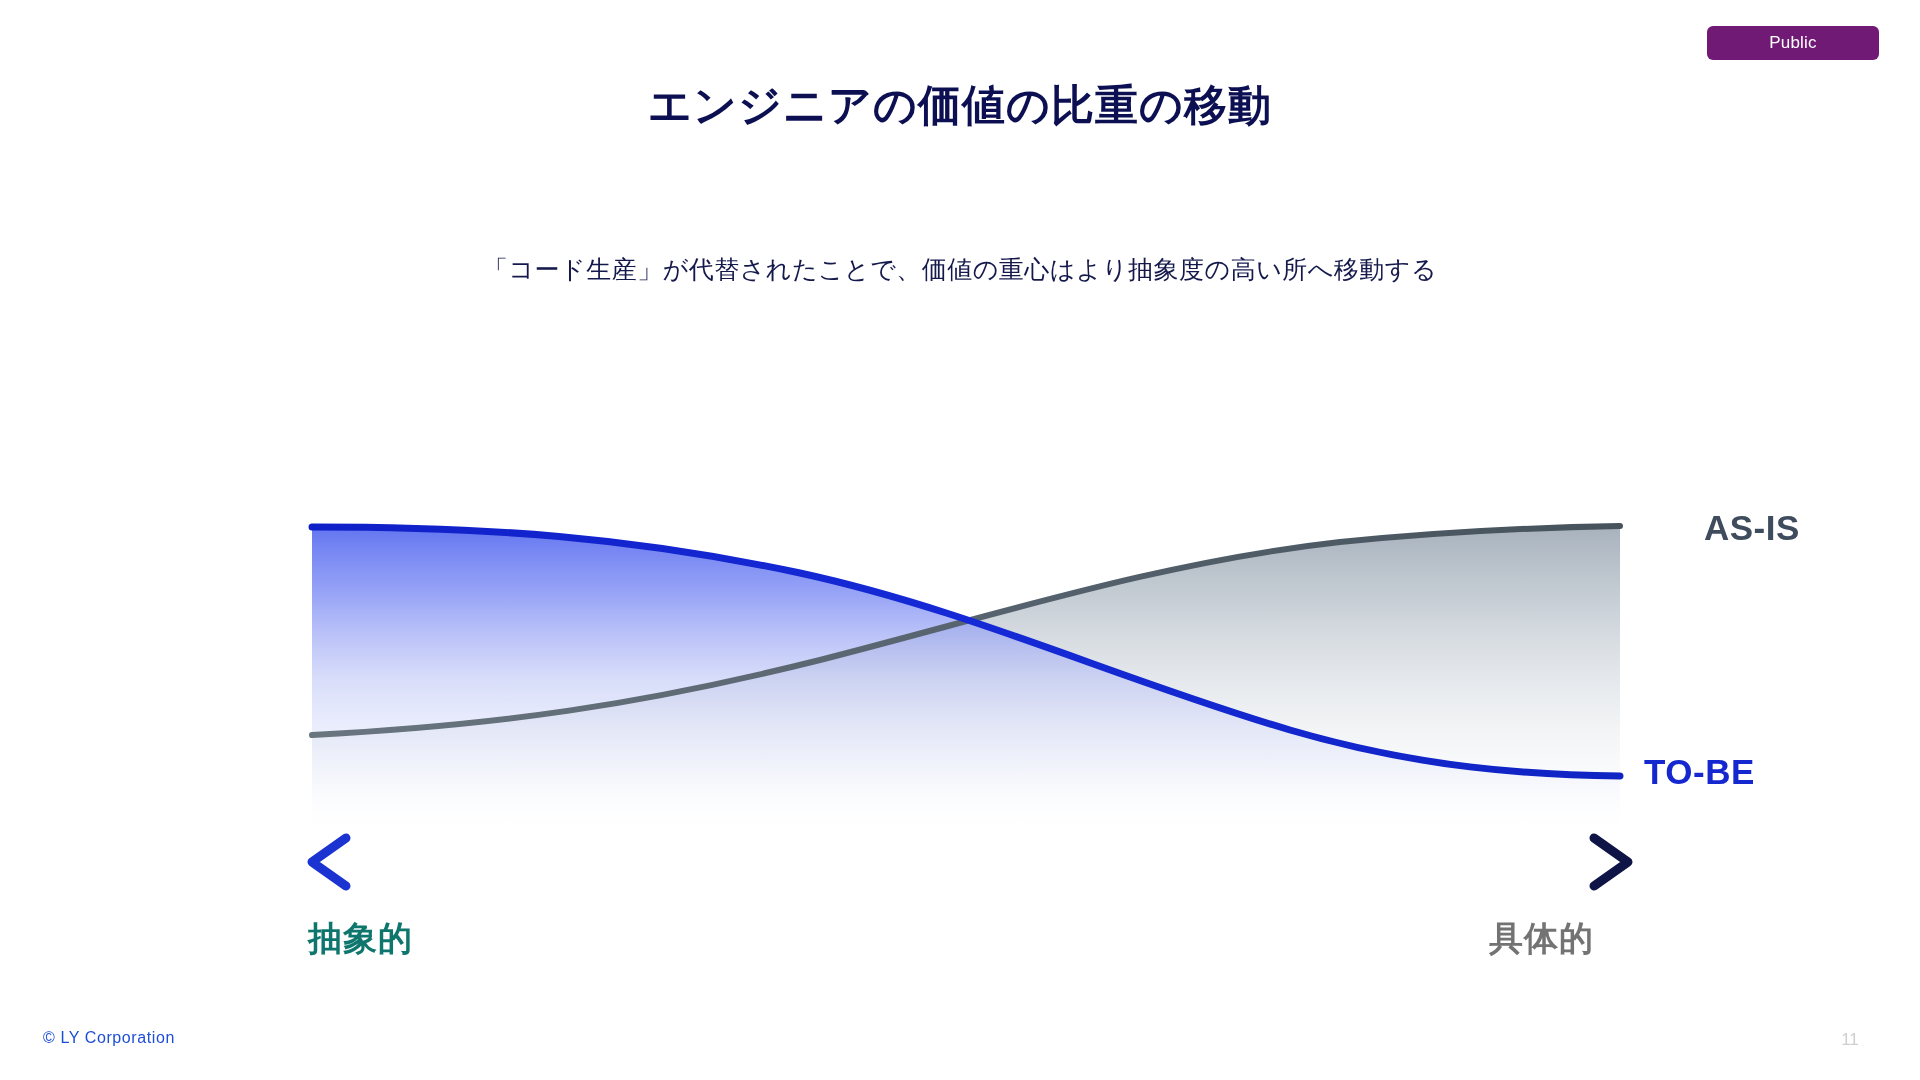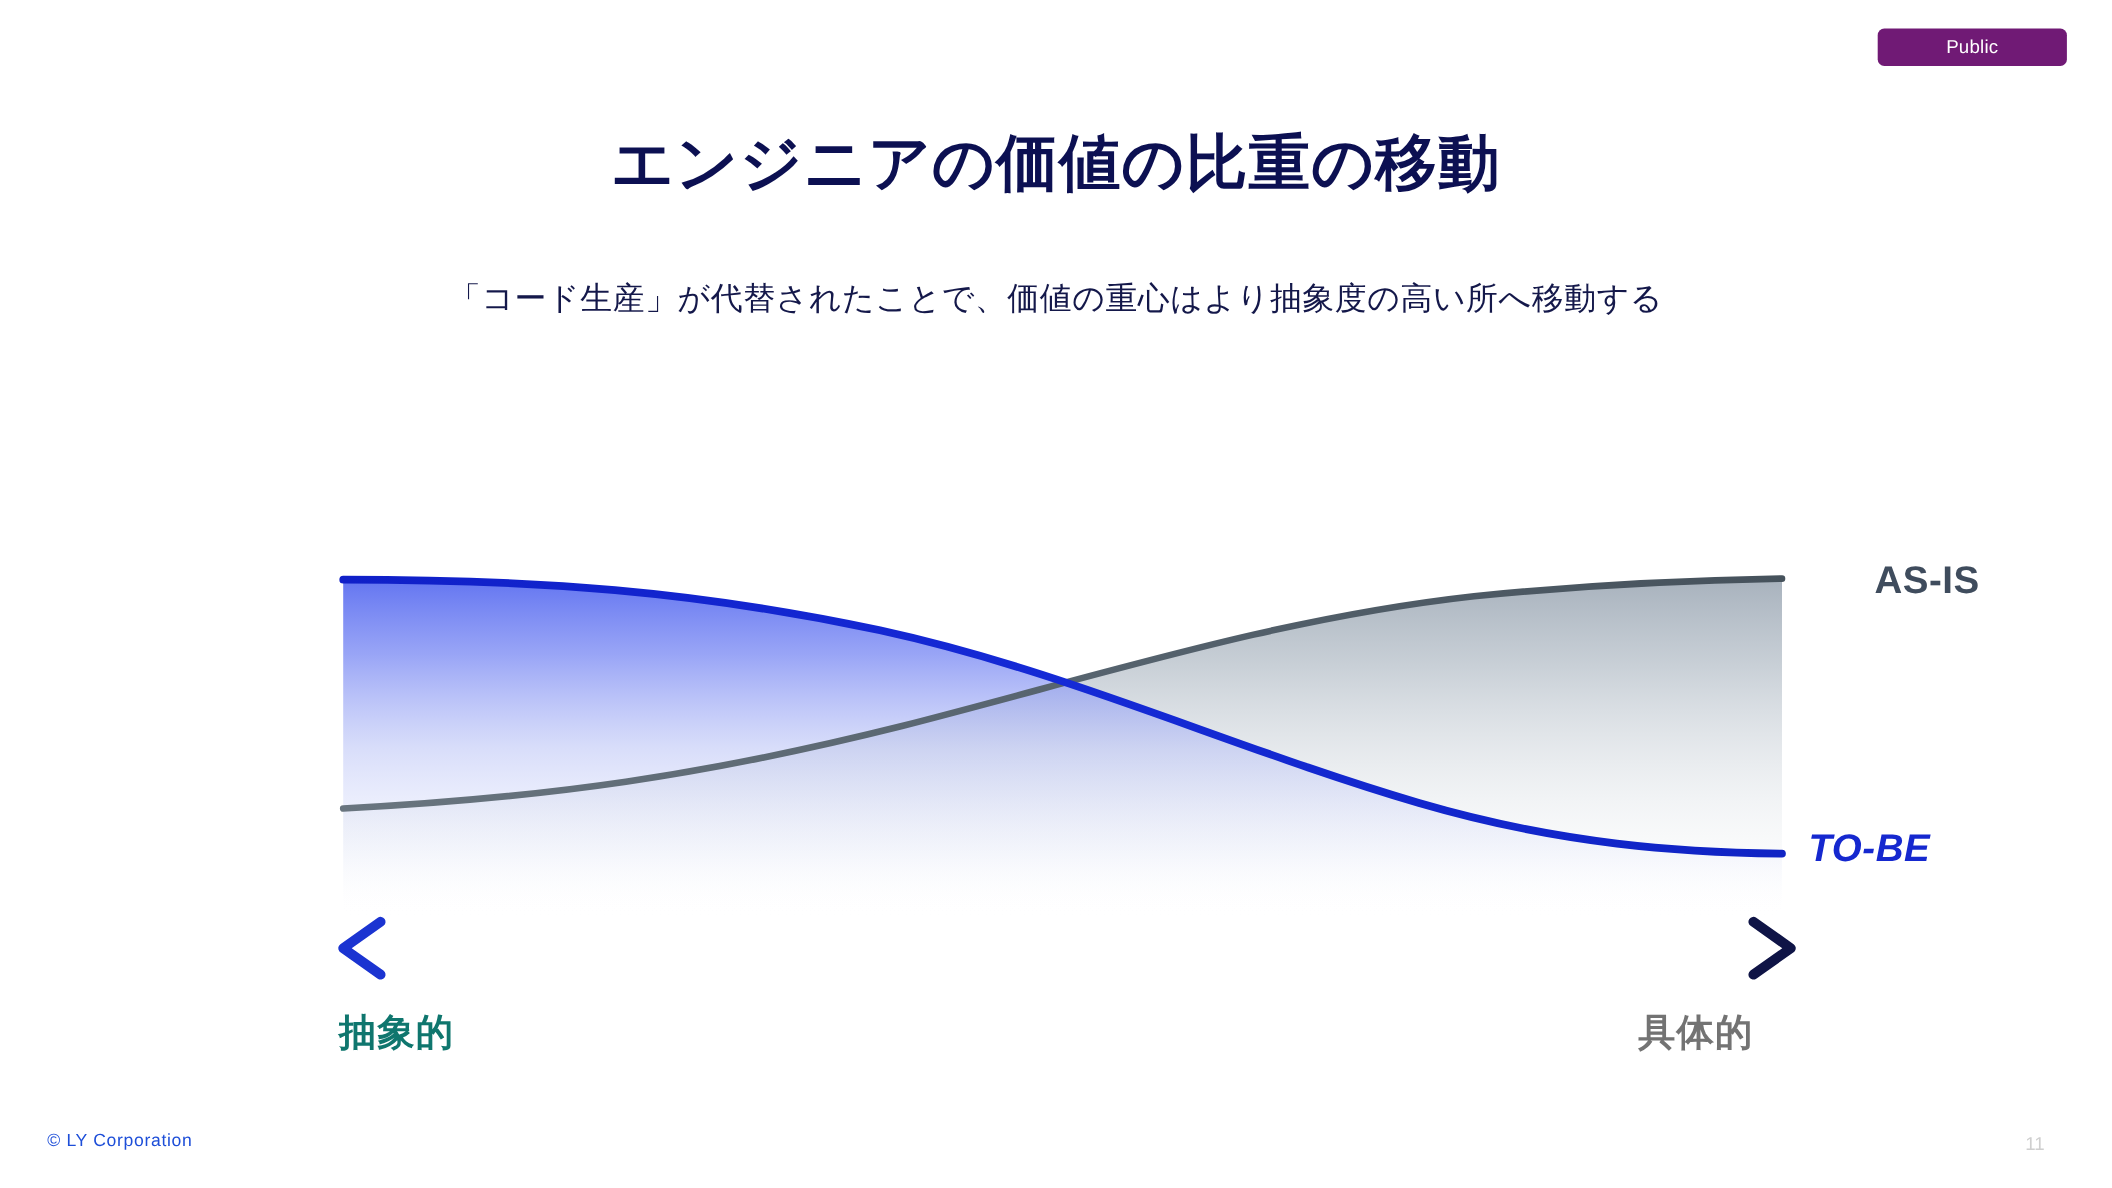--- a/index.html
+++ b/index.html
@@ -33,36 +33,35 @@
     justify-content: center;
   }
 
   
   .slide-title {
     position: absolute;
     top: 82px;
     left: 0;
     width: 1920px;
     text-align: center;
-    font-size: 56px;
+    font-size: 43px;
     font-weight: 700;
     color: #0c1052;
     letter-spacing: 1px;
     line-height: 1.1;
-    margin-top: 35px;
   }
 
   
   .slide-subtitle {
     position: absolute;
     top: 253px;
     left: 0;
     width: 1920px;
     text-align: center;
-    font-size: 29px;
+    font-size: 25px;
     font-weight: 400;
     color: #14184a;
     letter-spacing: 0.5px;
     line-height: 1.35;
   }
 
   
   .chart-wrap {
     position: absolute;
     left: 300px;
@@ -82,21 +81,20 @@
   }
   .label-as-is {
     left: 1704px;
     top: 508px;
     color: #3f4c5d;
   }
   .label-to-be {
     left: 1644px;
     top: 752px;
     color: #1528cf;
-    font-style: italic;
   }
 
   
   .axis-arrow {
     position: absolute;
     left: 300px;
     top: 826px;
     width: 1340px;
     height: 72px;
   }

